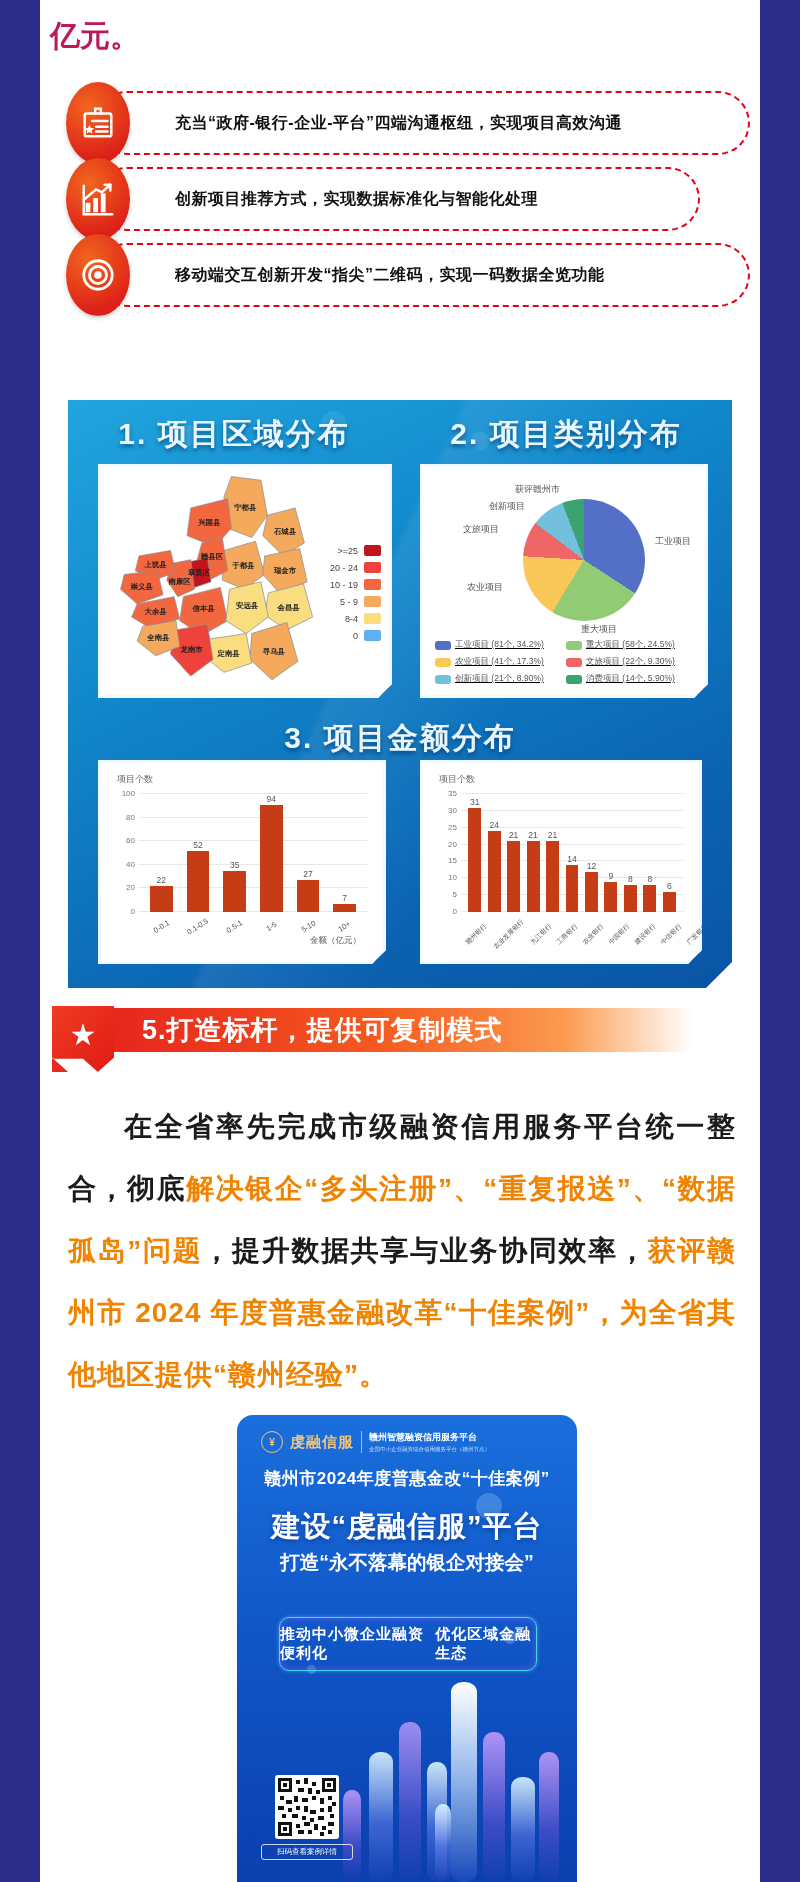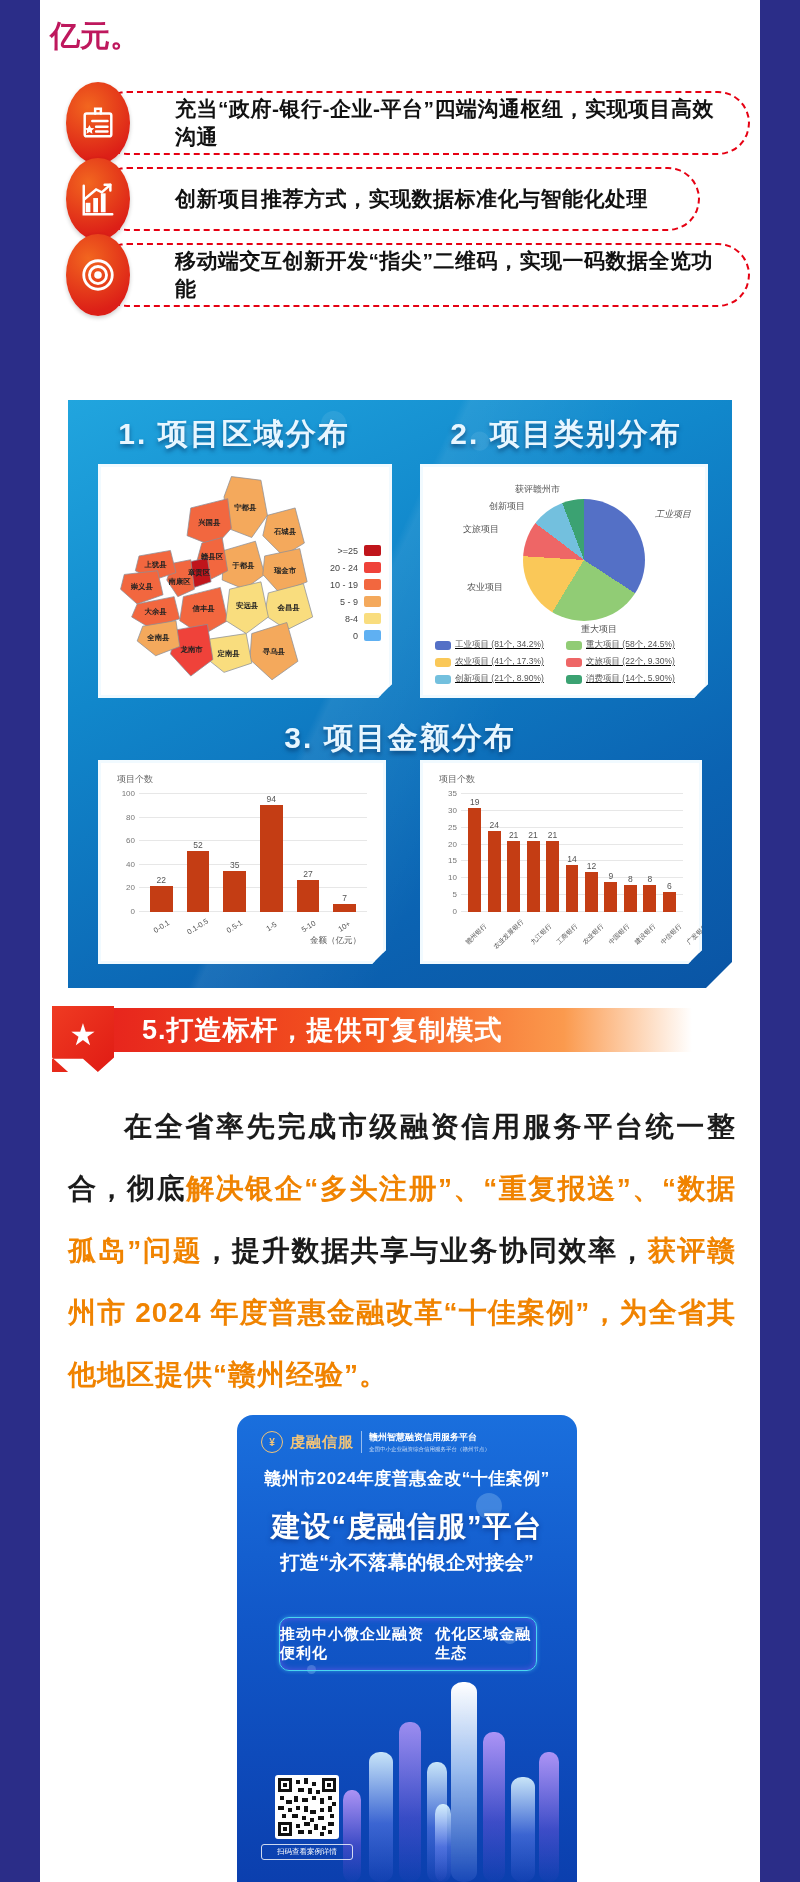--- a/index.html
+++ b/index.html
@@ -11,21 +11,21 @@
   .card{position:absolute;left:40px;top:0;width:720px;height:1882px;background:#ffffff;}
 
   
   .intro{position:absolute;left:10px;top:16px;font-size:30px;font-weight:800;color:#be185d;}
 
   
   .feature{position:absolute;left:0;height:78px;width:700px;}
   .f1{top:84px;} .f2{top:160px;} .f3{top:236px;}
   .fbox{position:absolute;left:55px;top:7px;bottom:7px;border:2px dashed #e60012;border-radius:34px;
         display:flex;align-items:center;padding-left:78px;padding-right:18px;
-        font-size:21px;font-weight:700;color:#111;letter-spacing:.5px;}
+        font-size:16px;font-weight:700;color:#111;letter-spacing:.5px;}
   .f1 .fbox{width:555px;} .f2 .fbox{width:505px;} .f3 .fbox{width:555px;}
   .ficon{position:absolute;left:26px;top:-2px;width:64px;height:82px;border-radius:50%;
          background:radial-gradient(circle at 35% 30%,#f2661f,#dc1f17 75%);
          display:flex;align-items:center;justify-content:center;z-index:2;
          box-shadow:0 2px 4px rgba(0,0,0,.2);}
   .ficon svg{width:38px;height:38px;}
 
   
   .dashboard{position:absolute;left:28px;top:400px;width:664px;height:588px;
     background:linear-gradient(155deg,#21a5de 0%,#1187cb 35%,#0b63b2 75%,#0a55a5 100%);
@@ -63,21 +63,21 @@
   .ml-swatch{width:17px;height:11px;border-radius:2px;}
 
   
   .pie{position:absolute;left:100px;top:32px;width:122px;height:122px;border-radius:50%;
     background:conic-gradient(#5470c6 0deg 123.1deg,#91cc75 123.1deg 211.3deg,
       #fac858 211.3deg 273.6deg,#ee6666 273.6deg 307.1deg,
       #73c0de 307.1deg 339.1deg,#3ba272 339.1deg 360deg);}
   .callout{position:absolute;font-size:9px;color:#555;white-space:nowrap;z-index:2;}
   .co-consume{left:92px;top:16px;} .co-innov{left:66px;top:33px;}
   .co-culture{left:40px;top:56px;}  .co-agri{left:44px;top:114px;}
-  .co-industry{left:232px;top:41px;font-style:italic;}.co-major{left:158px;top:156px;}
+  .co-industry{left:232px;top:68px;}.co-major{left:158px;top:156px;}
   .pie-legend{position:absolute;left:12px;top:172px;width:258px;display:grid;
     grid-template-columns:1fr 1fr;row-gap:5px;column-gap:4px;text-decoration:underline;}
   .pl-item{display:flex;align-items:center;gap:4px;}
   .pl-swatch{width:16px;height:9px;border-radius:3px;flex:none;}
   .pl-label{font-size:8.5px;color:#555;white-space:nowrap;}
 
   
   .chart-panel{box-sizing:border-box;padding:10px 12px 6px 14px;}
   .ylabel{font-size:9px;color:#666;margin-left:2px;}
   .plot{position:relative;height:118px;margin:8px 4px 0 24px;}
@@ -415,21 +415,21 @@
               <span class="ytick">25</span>
             </div>
             <div class="gridline" style="bottom: 85.7143%;">
               <span class="ytick">30</span>
             </div>
             <div class="gridline" style="bottom: 100%;">
               <span class="ytick">35</span>
             </div>
             <div class="bars">
               <div class="barwrap">
-                <div class="bar-val">19</div>
+                <div class="bar-val">31</div>
                 <div class="bar" style="height: 88.5714%; background-color: rgb(196, 61, 20);"></div>
               </div>
               <div class="barwrap">
                 <div class="bar-val">24</div>
                 <div class="bar" style="height: 68.5714%; background-color: rgb(196, 61, 20);"></div>
               </div>
               <div class="barwrap">
                 <div class="bar-val">21</div>
                 <div class="bar" style="height: 60%; background-color: rgb(196, 61, 20);"></div>
               </div>

